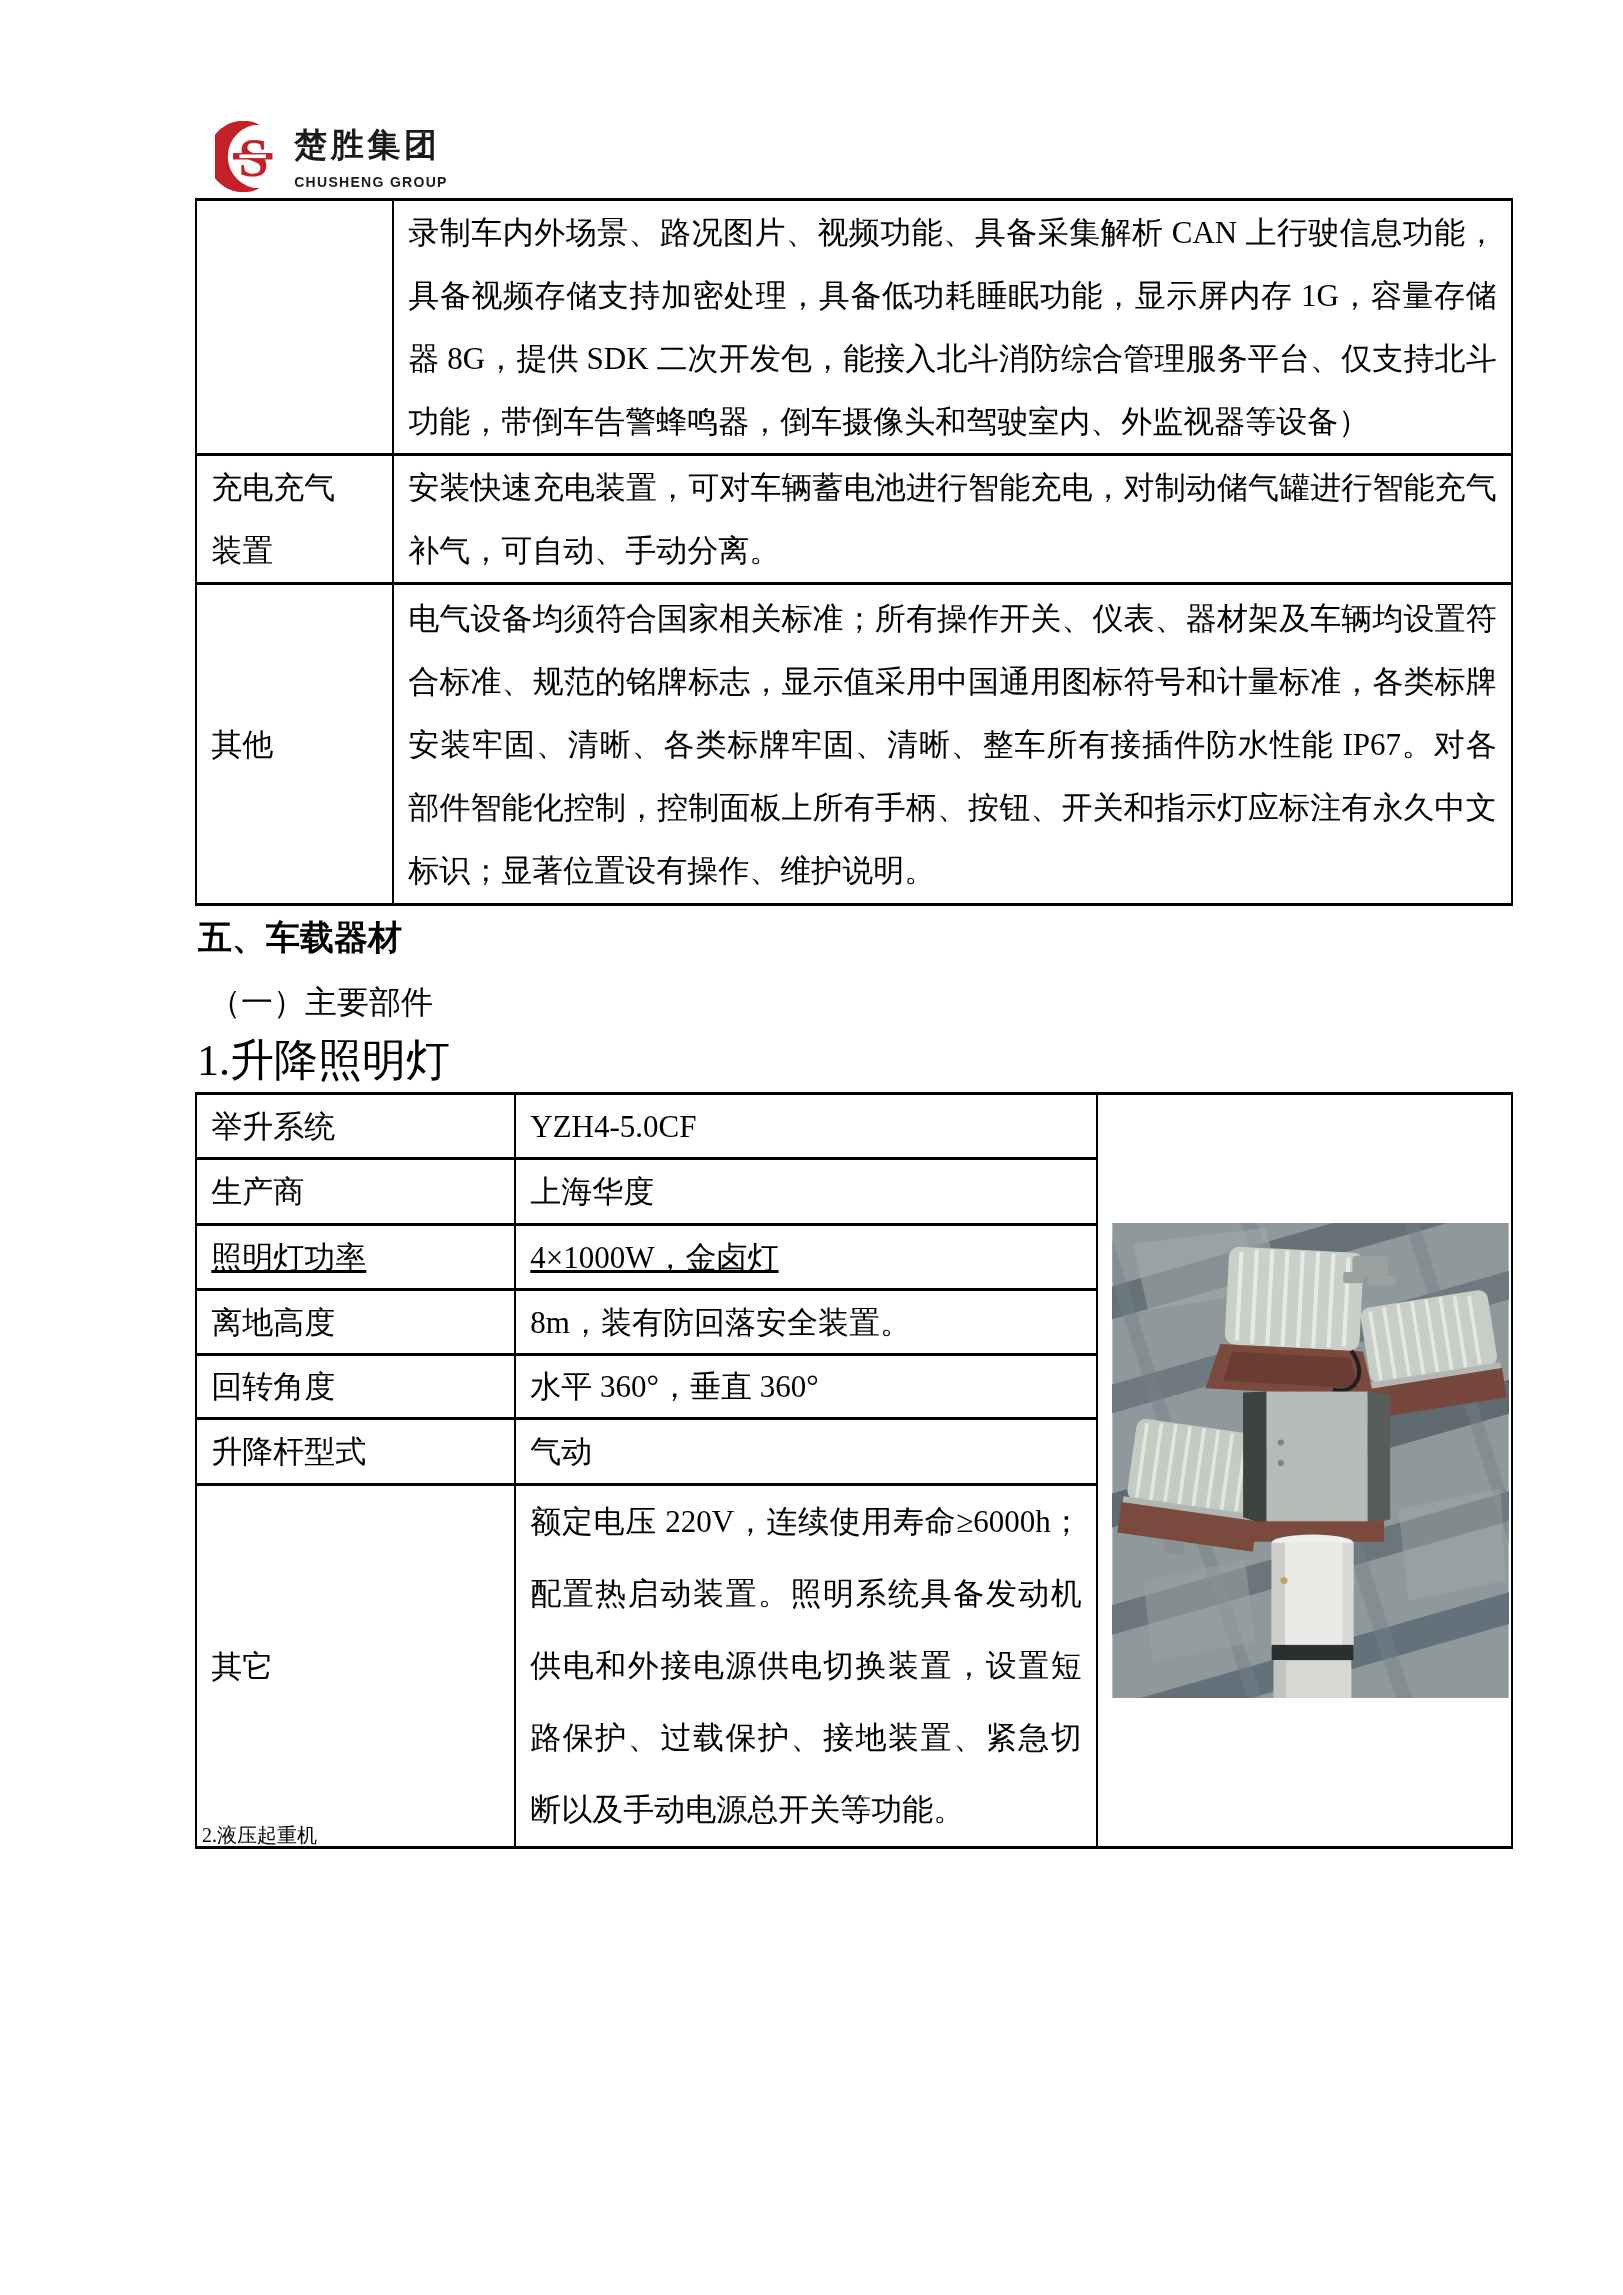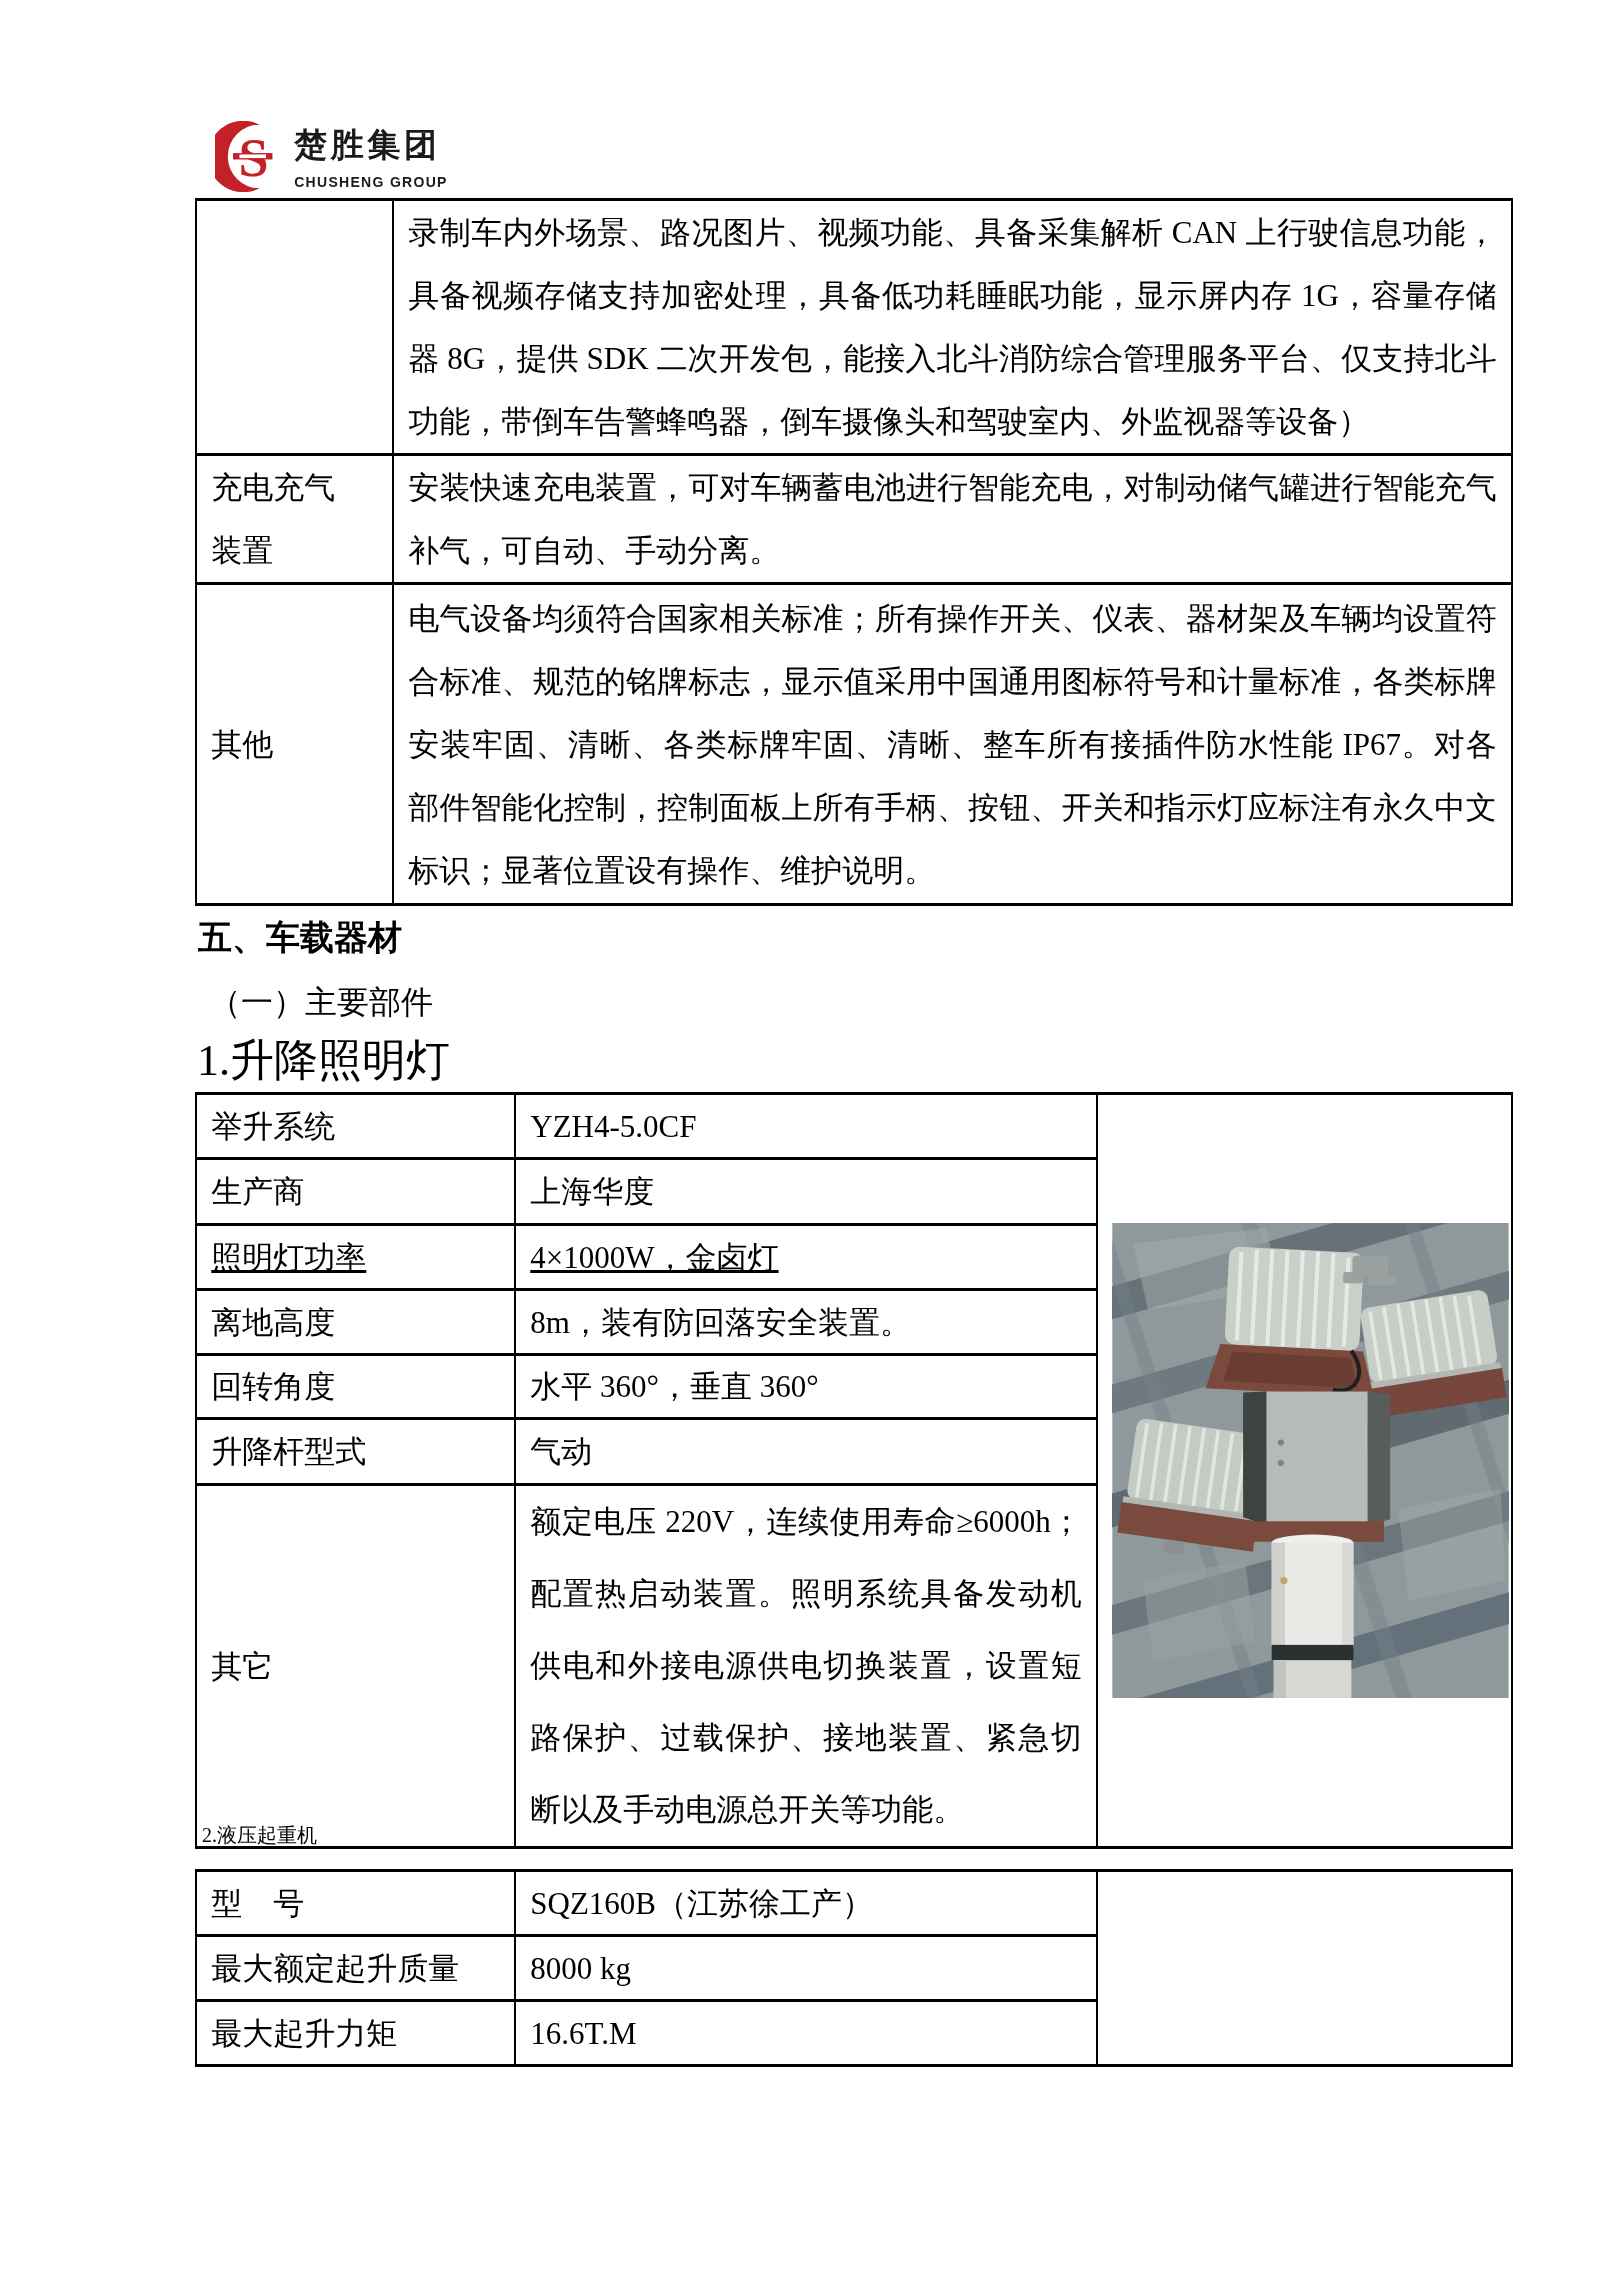--- a/index.html
+++ b/index.html
@@ -262,38 +262,16 @@
     </tr>
     <tr style="height:301px;">
       <td class="lbl-left">其它</td>
       <td class="val tall">额定电压 220V，连续使用寿命≥6000h；配置热启动装置。照明系统具备发动机供电和外接电源供电切换装置，设置短路保护、过载保护、接地装置、紧急切断以及手动电源总开关等功能。</td>
     </tr>
   </tbody>
     </table>
 
   <div class="h-item2">2.液压起重机</div>
 
-  <table class="doc" id="t2">
-    <colgroup>
-        <col style="width:319px">
-        <col style="width:582px">
-        <col style="width:415px">
-      </colgroup>
-    <tbody>
-        <tr style="height:65px;">
-      <td class="lbl-left">型　号</td>
-      <td class="val">SQZ160B（江苏徐工产）</td>
-      <td rowspan="3"></td>
-    </tr>
-    <tr style="height:65px;">
-      <td class="lbl-left">最大额定起升质量</td>
-      <td class="val">8000 kg</td>
-    </tr>
-    <tr style="height:65px;">
-      <td class="lbl-left">最大起升力矩</td>
-      <td class="val">16.6T.M</td>
-    </tr>
-  </tbody>
-    </table>
 
 
 </div>
 
 
 </body></html>

